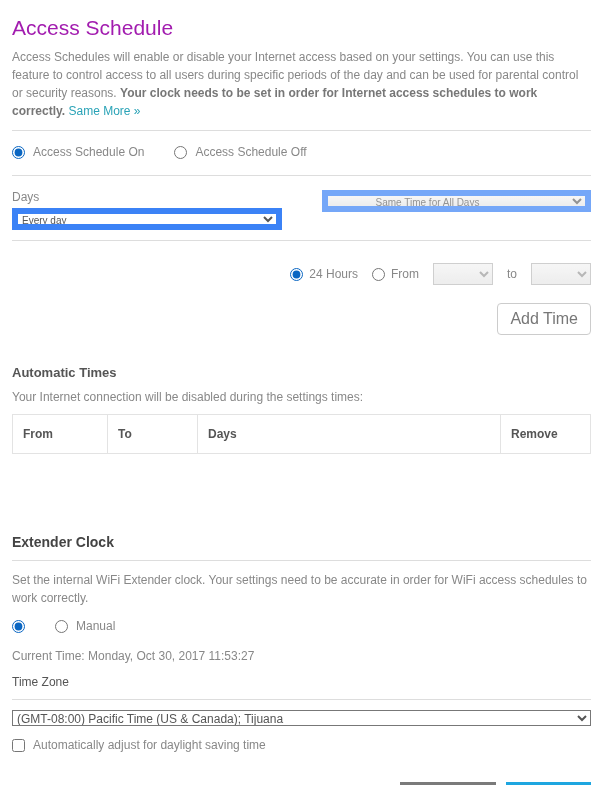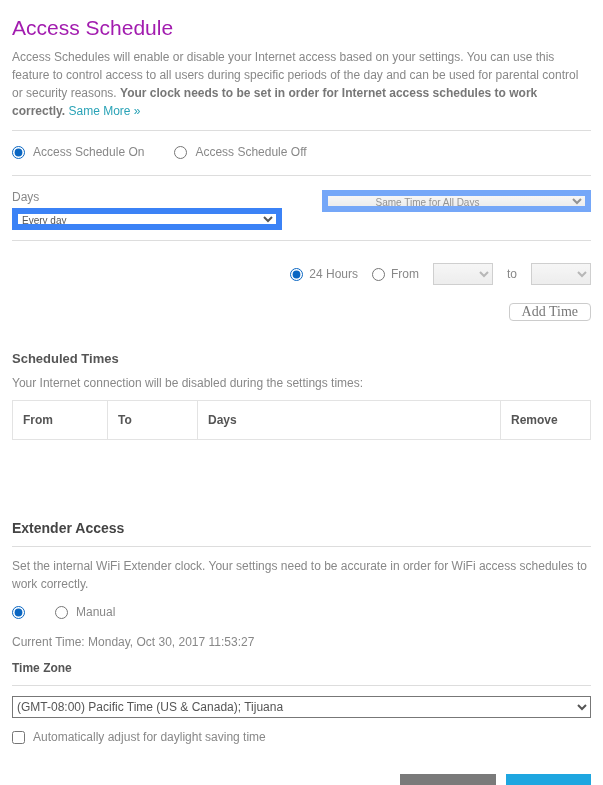--- a/index.html
+++ b/index.html
@@ -54,24 +54,23 @@
     color:#888;
   }
   .time-row .radio-item { gap:6px; }
   select.small { width:60px; height:22px; background:linear-gradient(#f3f3f3,#e6e6e6); border:1px solid #bbb; color:#999;}
   .addtime-row { display:flex; justify-content:flex-end; margin-top:18px; }
   button.add-time {
     background:#fff;
     border:1px solid #ccc;
     border-radius:4px;
     color:#777;
-    padding:0 12px;
-    font-size:14px;
+    padding:6px 12px;
+    font-size:16px;
     cursor:pointer;
-    font-family:Liberation Serif, serif;
   }
   h3.subhead {
     color:#555;
     font-size:13px;
     font-weight:bold;
     margin: 30px 0 8px 0;
   }
   table.sched {
     width:100%;
     border-collapse:collapse;
@@ -80,22 +79,22 @@
   }
   table.sched th {
     text-align:left;
     font-weight:bold;
     color:#555;
     padding:12px 10px;
     border:1px solid #e3e3e3;
     background:#fff;
   }
   .current-time { color:#888; margin: 10px 0 12px 0; }
-  .tz-label { color:#555; font-weight:bold; margin: 6px 0 4px 0; display:block;}
-  select.tz { width:100%; height:22px; border:1px solid #777; background:#fff; color:#555; font-size:12px;}
+  .tz-label { color:#555; font-weight:normal; margin: 6px 0 4px 0; display:block;}
+  select.tz { width:100%; height:16px; border:1px solid #777; background:#fff; color:#555; font-size:12px;}
   .dst-row { display:flex; align-items:center; gap:8px; margin-top:12px; color:#888;}
   input[type=checkbox]{ margin:0; }
   .footer-btns { display:flex; justify-content:flex-end; gap:10px; margin-top:30px; }
   button.cancel {
     background:#7a7a7a; color:#fff; border:none;
     padding:10px 22px; font-size:12px; letter-spacing:0.5px; cursor:pointer;
   }
   button.save {
     background:#1ea6e0; color:#fff; border:none;
     padding:10px 26px; font-size:12px; letter-spacing:0.5px; cursor:pointer;
@@ -156,37 +155,37 @@
   <select class="small" disabled=""><option></option></select>
   <span>to</span>
   <select class="small" disabled=""><option></option></select>
 </div>
 
 <div class="addtime-row">
   <button class="add-time">Add Time</button>
 </div>
 
 
-<h3 class="subhead">Scheduled Times</h3>
+<h3 class="subhead">Automatic Times</h3>
 <p class="desc">Your Internet connection will be disabled during the settings times:</p>
 <table class="sched">
   <tbody>
       <tr>
     <th style="width:95px">From</th>
     <th style="width:90px">To</th>
     <th>Days</th>
     <th style="width:90px">Remove</th>
   </tr>
 </tbody>
   </table>
 
 <div class="spacer-lg"></div>
 
 
-<h3 class="subhead" style="font-size:14px;color:#444">Extender Access</h3>
+<h3 class="subhead" style="font-size:14px;color:#444">Extender Clock</h3>
 <hr class="rule">
 <p class="desc">Set the internal WiFi Extender clock. Your settings need to be accurate in order for WiFi access schedules to work correctly.</p>
 
 <div class="radio-row">
   <label class="radio-item">
     <input type="radio" name="clk" checked="" style="">
   </label>
   <label class="radio-item">
     <input type="radio" name="clk" style="">
     <span>Manual</span>

